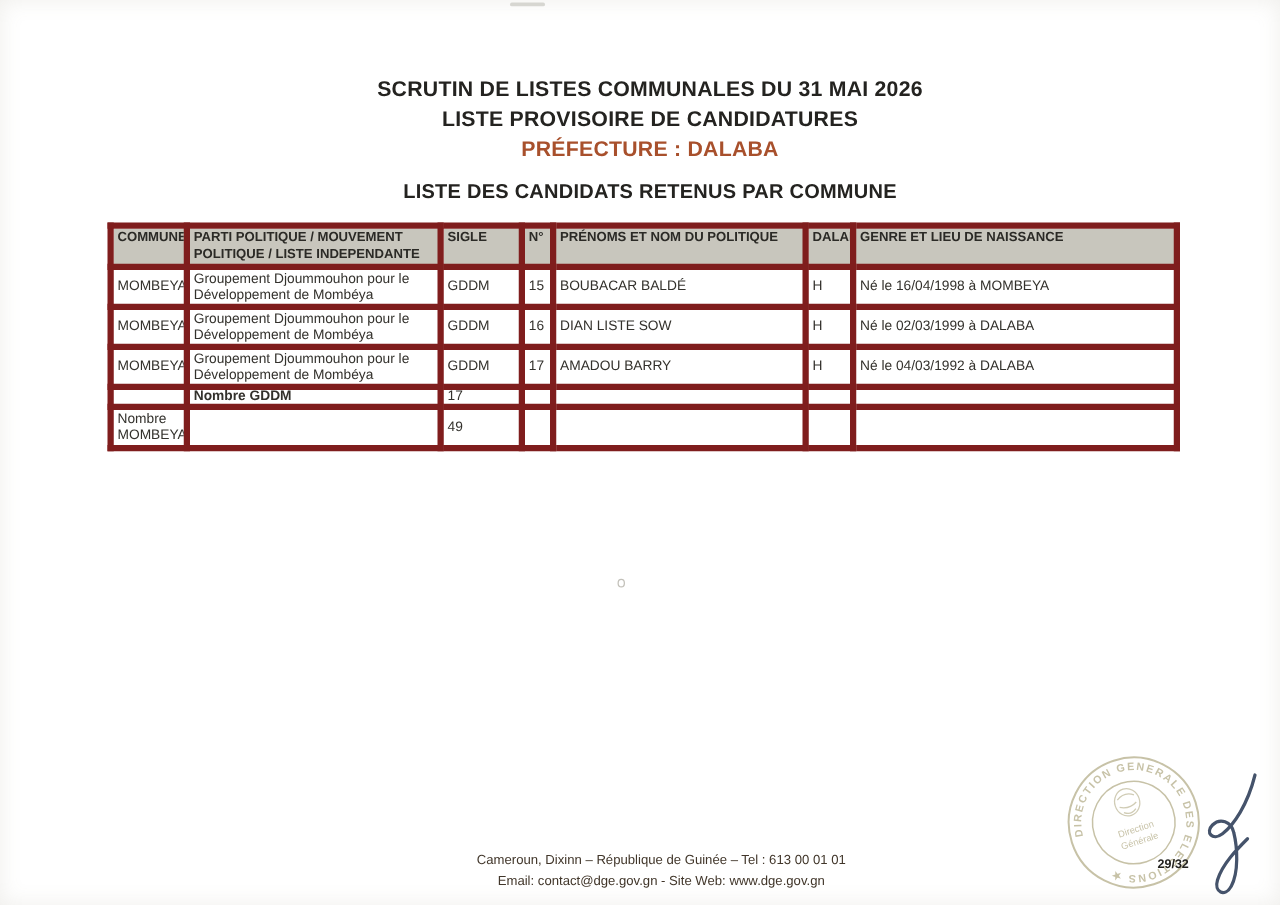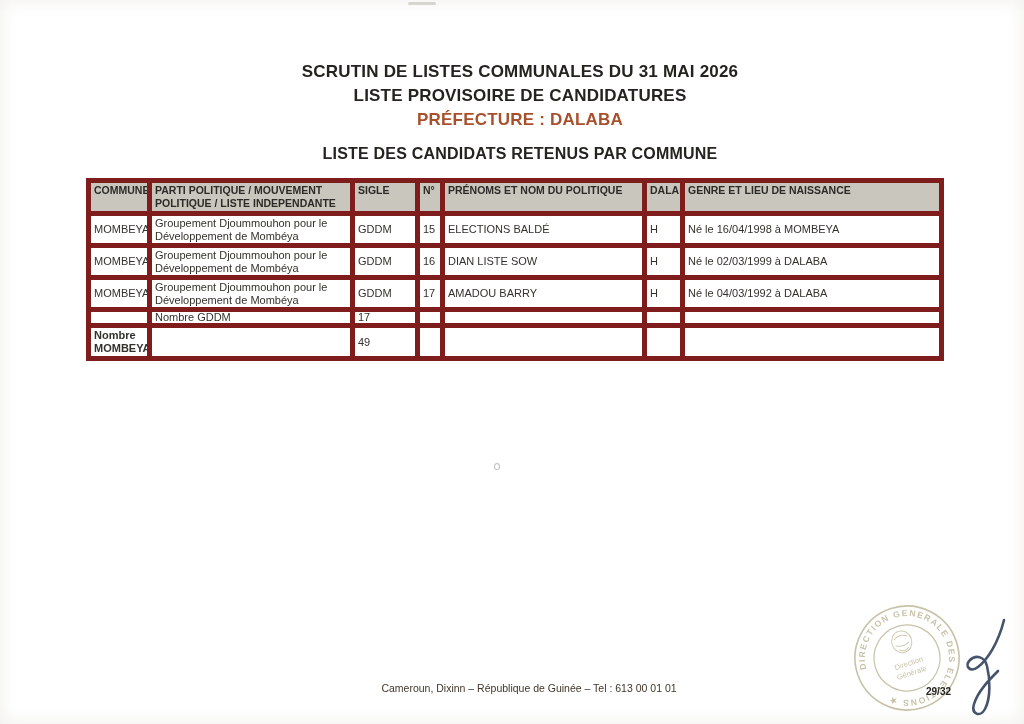--- a/index.html
+++ b/index.html
@@ -47,23 +47,23 @@
   }
   .candidates-table th{
     background:#c8c6bd;
     font-size:10.5px;font-weight:bold;text-align:left;
     vertical-align:top;line-height:13px;color:#2b2a26;
   }
   .candidates-table td{vertical-align:middle;line-height:12.5px;}
   .row-data{height:26px;}
   .col-num,.col-genre{text-align:left;}
   .row-subtotal td{height:11px;line-height:11px;padding:0 3px;}
-  .row-subtotal .subtotal-label{font-weight:normal;}
+  .row-subtotal .subtotal-label{font-weight:bold;}
   .row-total td{height:26px;}
-  .row-total .total-label{font-weight:bold;line-height:13px;vertical-align:middle;}
+  .row-total .total-label{font-weight:normal;line-height:13px;vertical-align:middle;}
   
   .footer{
     position:absolute;left:0;right:0;top:680px;
     text-align:center;padding-left:34px;
     font-size:10.5px;line-height:16.5px;color:#41362a;
   }
   .page-number{
     position:absolute;left:926px;top:686px;
     font-size:10px;font-weight:bold;color:#23221f;
   }
@@ -112,21 +112,21 @@
         <th>DALABA</th>
         <th>GENRE ET LIEU DE NAISSANCE</th>
       </tr>
     </thead>
     <tbody>
       <tr class="row-data" style="height:27px;">
         <td>MOMBEYA</td>
         <td>Groupement Djoummouhon pour le Développement de Mombéya</td>
         <td>GDDM</td>
         <td class="col-num">15</td>
-        <td>ELECTIONS BALDÉ</td>
+        <td>BOUBACAR BALDÉ</td>
         <td class="col-genre">H</td>
         <td>Né le 16/04/1998 à MOMBEYA</td>
       </tr>
       <tr class="row-data">
         <td>MOMBEYA</td>
         <td>Groupement Djoummouhon pour le Développement de Mombéya</td>
         <td>GDDM</td>
         <td class="col-num">16</td>
         <td>DIAN LISTE SOW</td>
         <td class="col-genre">H</td>
@@ -189,15 +189,16 @@
              C 41,44 50,47 52,56
              C 55,68 56,88 50,99
              C 45,108 36,104 39,94
              C 43,81 55,69 63,61" fill="none" stroke="#45536b" stroke-width="2.6" stroke-linecap="round"></path>
   </svg>
 
   <div class="page-number">29/32</div>
 
   <div class="footer">
     <div>Cameroun, Dixinn – République de Guinée – Tel : 613 00 01 01</div>
+    <div>Email: contact@dge.gov.gn  - Site Web: www.dge.gov.gn</div>
   </div>
 
 </div>
 
 </body></html>

